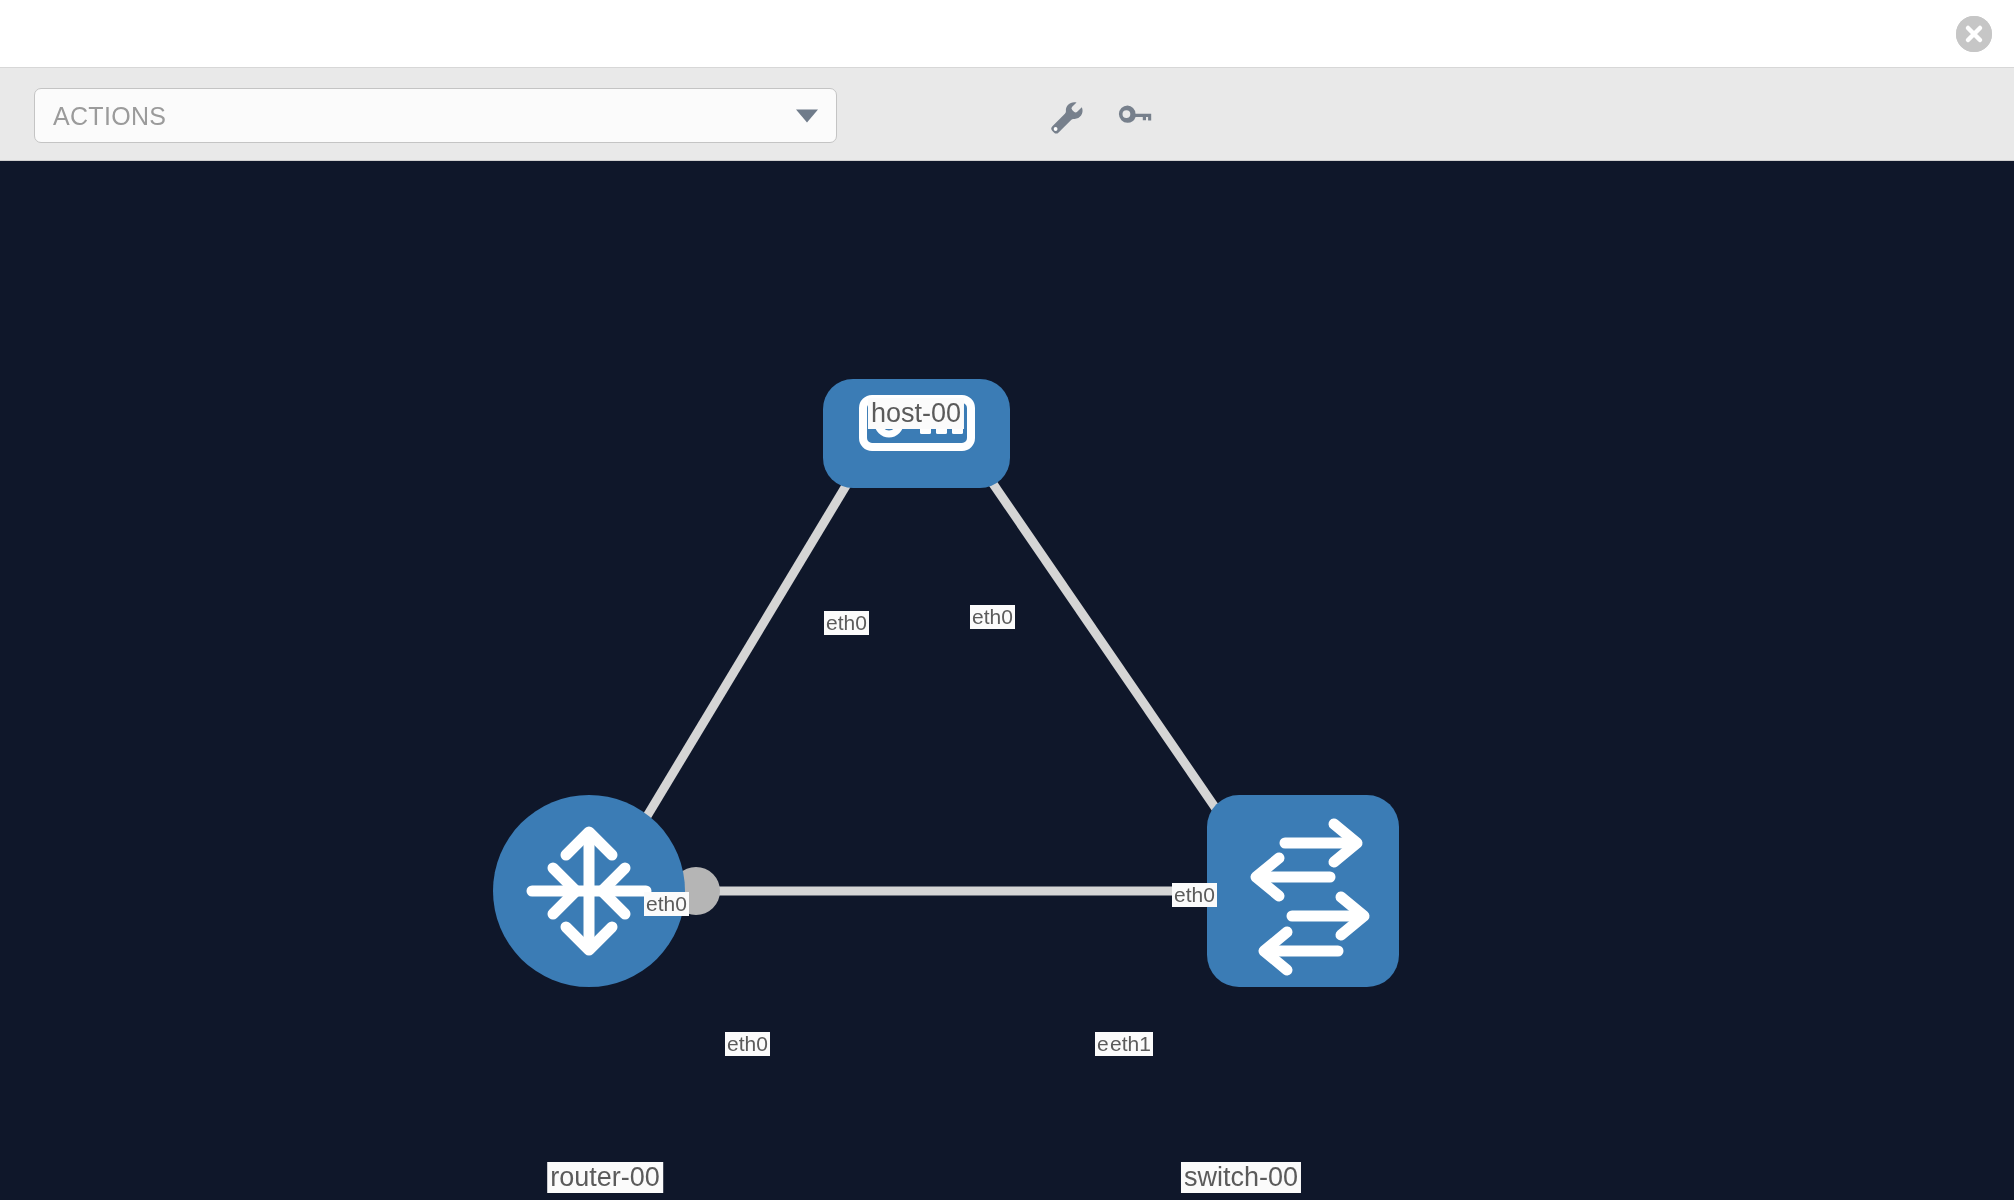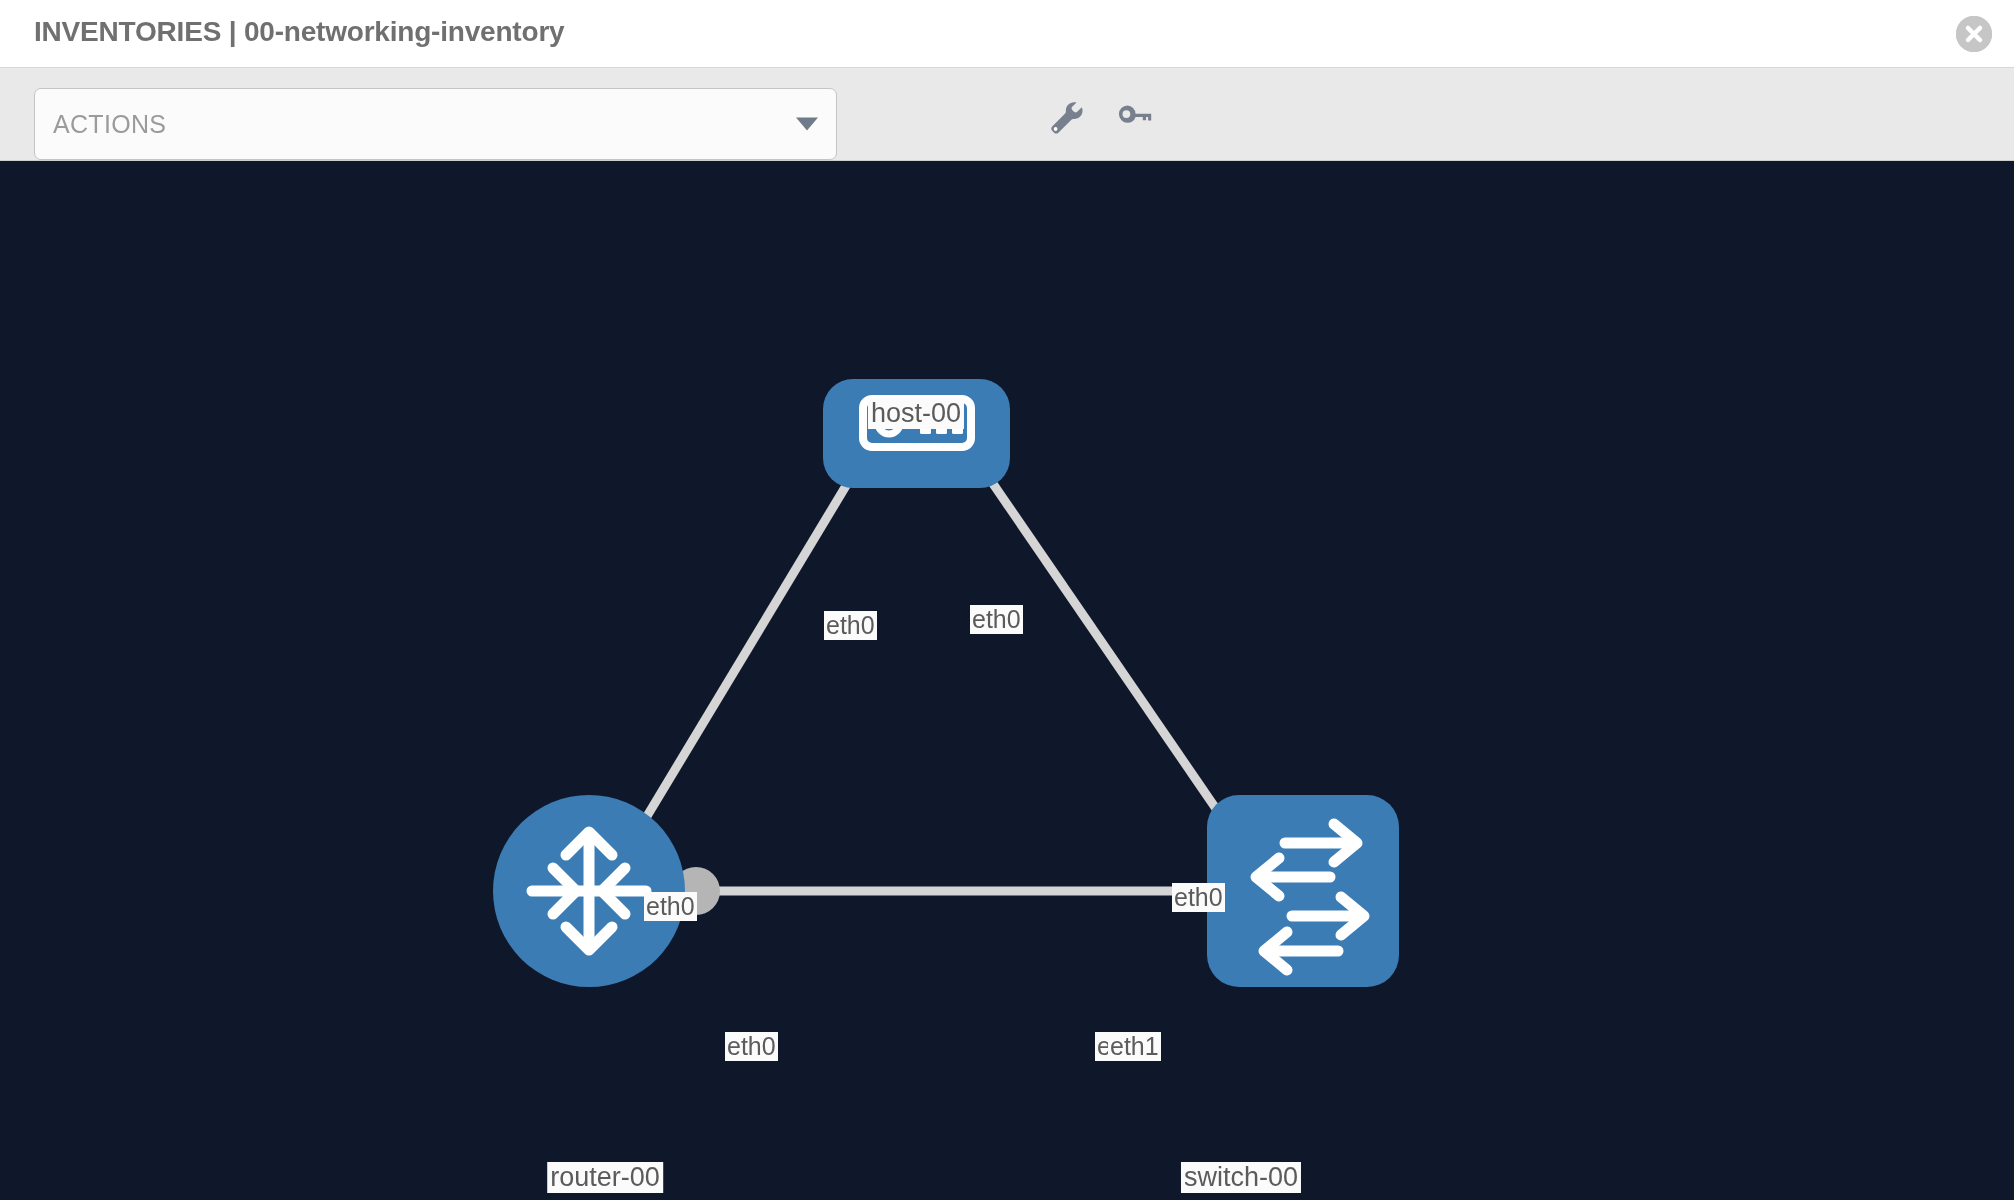--- a/index.html
+++ b/index.html
@@ -68,21 +68,21 @@
     background: #fbfbfb;
     border: 1px solid #c4c4c4;
     border-radius: 7px;
     box-sizing: border-box;
     cursor: pointer;
   }
   .actions-select {
     left: 34px;
     top: 20px;
     width: 803px;
-    height: 72px;
+    height: 55px;
   }
   .search-select {
     left: 1180px;
     top: 20px;
     width: 800px;
     height: 55px;
   }
   .select-label {
     position: absolute;
     left: 18px;
@@ -129,34 +129,33 @@
     position: absolute;
     font-size: 27px;
     color: #5b5b5b;
     background: #fbfbfb;
     padding: 0 3px;
     white-space: nowrap;
     transform: translateX(-50%);
   }
   .iface-label {
     position: absolute;
-    font-size: 25px;
+    font-size: 21px;
     color: #5b5b5b;
     background: #fbfbfb;
     padding: 0 2px;
     white-space: nowrap;
   }
 </style>
 </head>
 <body>
 
 <div id="app">
 
   <div class="header">
-    <div class="header-title">INVENTORIES | 00-networking-inventory</div>
     <div class="close-btn">
       <svg width="36" height="36" viewBox="0 0 36 36" aria-hidden="true">
         <circle cx="18" cy="18" r="18" fill="#c6c6c6"></circle>
         <path d="M12 12 L24 24 M24 12 L12 24" stroke="#ffffff" stroke-width="4.5" stroke-linecap="round"></path>
       </svg>
     </div>
   </div>
 
   <div class="toolbar">
 

